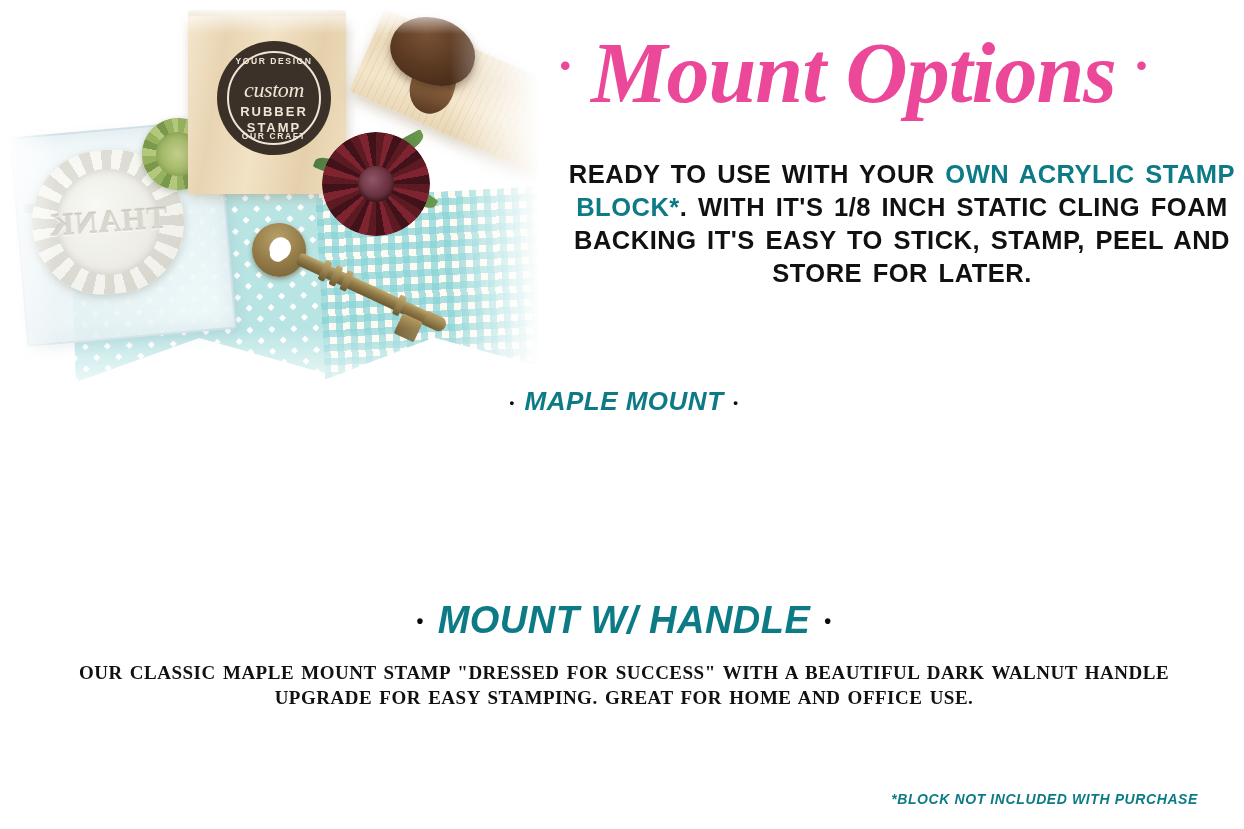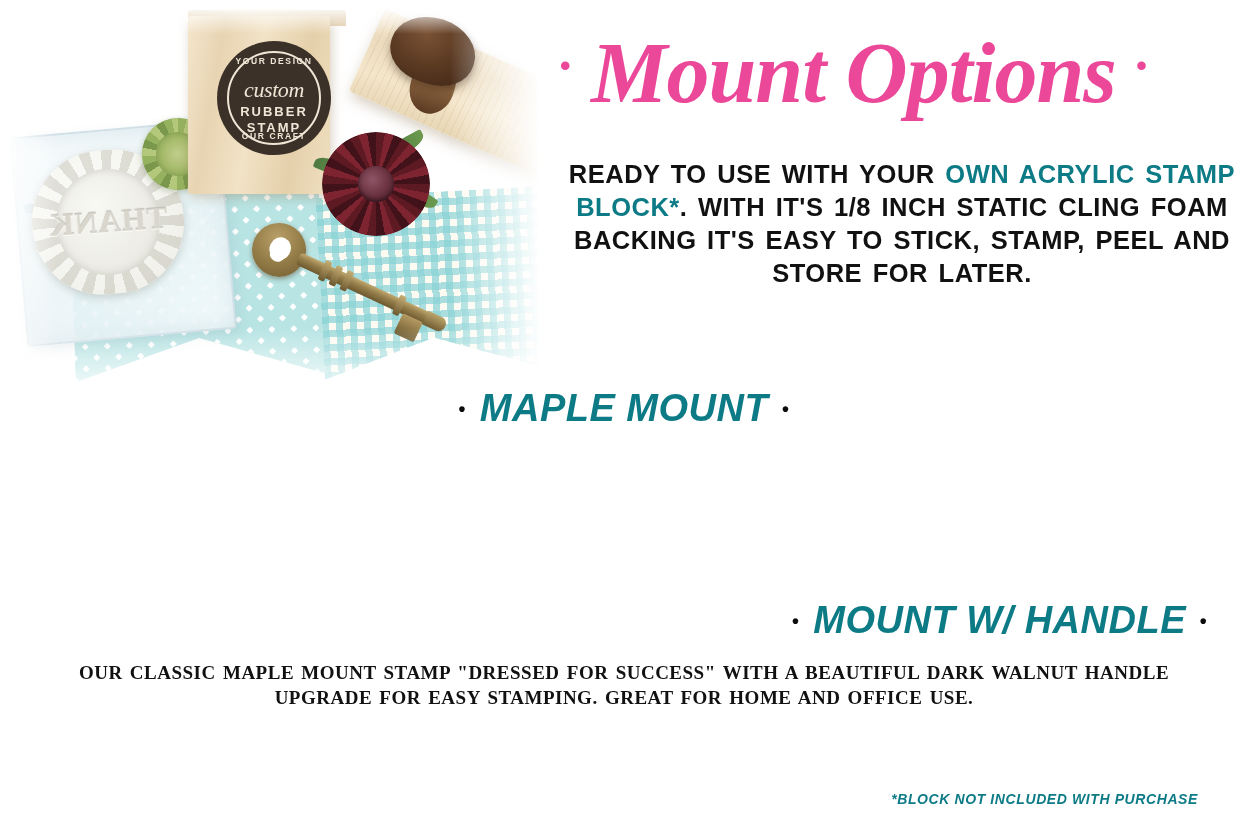--- a/index.html
+++ b/index.html
@@ -142,21 +142,21 @@
     inset:20%;
     background:radial-gradient(circle, #c2ce8b 0%, #a0b765 60%, #8ba85a 100%);
     -webkit-mask:none; mask:none;
     box-shadow:inset 0 0 6px rgba(110,135,70,.6);
   }
 
   
   .maple-block {
     position:absolute;
     left:188px; top:16px;
-    width:142px; height:178px;
+    width:158px; height:178px;
     background:linear-gradient(100deg, #f4e6cd 0%, #e8d4b2 22%, #f2e3c6 46%, #e5d0ab 74%, #efdfc0 100%);
     border-radius:3px;
     box-shadow:2px 4px 11px rgba(150,125,90,.35);
   }
   .maple-block-top {
     position:absolute;
     left:188px; top:10px;
     width:158px; height:16px;
     background:linear-gradient(90deg, #e0cba6, #f0e0c2 40%, #dcc5a0);
     border-radius:3px 3px 0 0;
@@ -409,35 +409,35 @@
     margin-top:6px;
     word-spacing:3px;
   }
 
   
   #sec-maple {
     position:absolute;
     left:38px; top:388px;
     width:1172px;
   }
-  #sec-maple .sec-head { font-size:38px; line-height:1.06; }
+  #sec-maple .sec-head { font-size:26px; line-height:1.06; }
   #sec-maple .body-copy {
     font-size:25.5px;
     line-height:1.32;
     margin-top:4px;
     word-spacing:2px;
   }
 
   
   #sec-handle {
     position:absolute;
     left:38px; top:600px;
     width:1172px;
   }
-  #sec-handle .sec-head { font-size:38px; line-height:1.06;text-align:right; }
+  #sec-handle .sec-head { font-size:38px; line-height:1.06; }
   #sec-handle .body-copy {
     font-size:19px;
     line-height:1.32;
     margin-top:20px;
     word-spacing:2px;
     font-family:Liberation Serif, serif;
   }
 
   .footnote {
     position:absolute;

